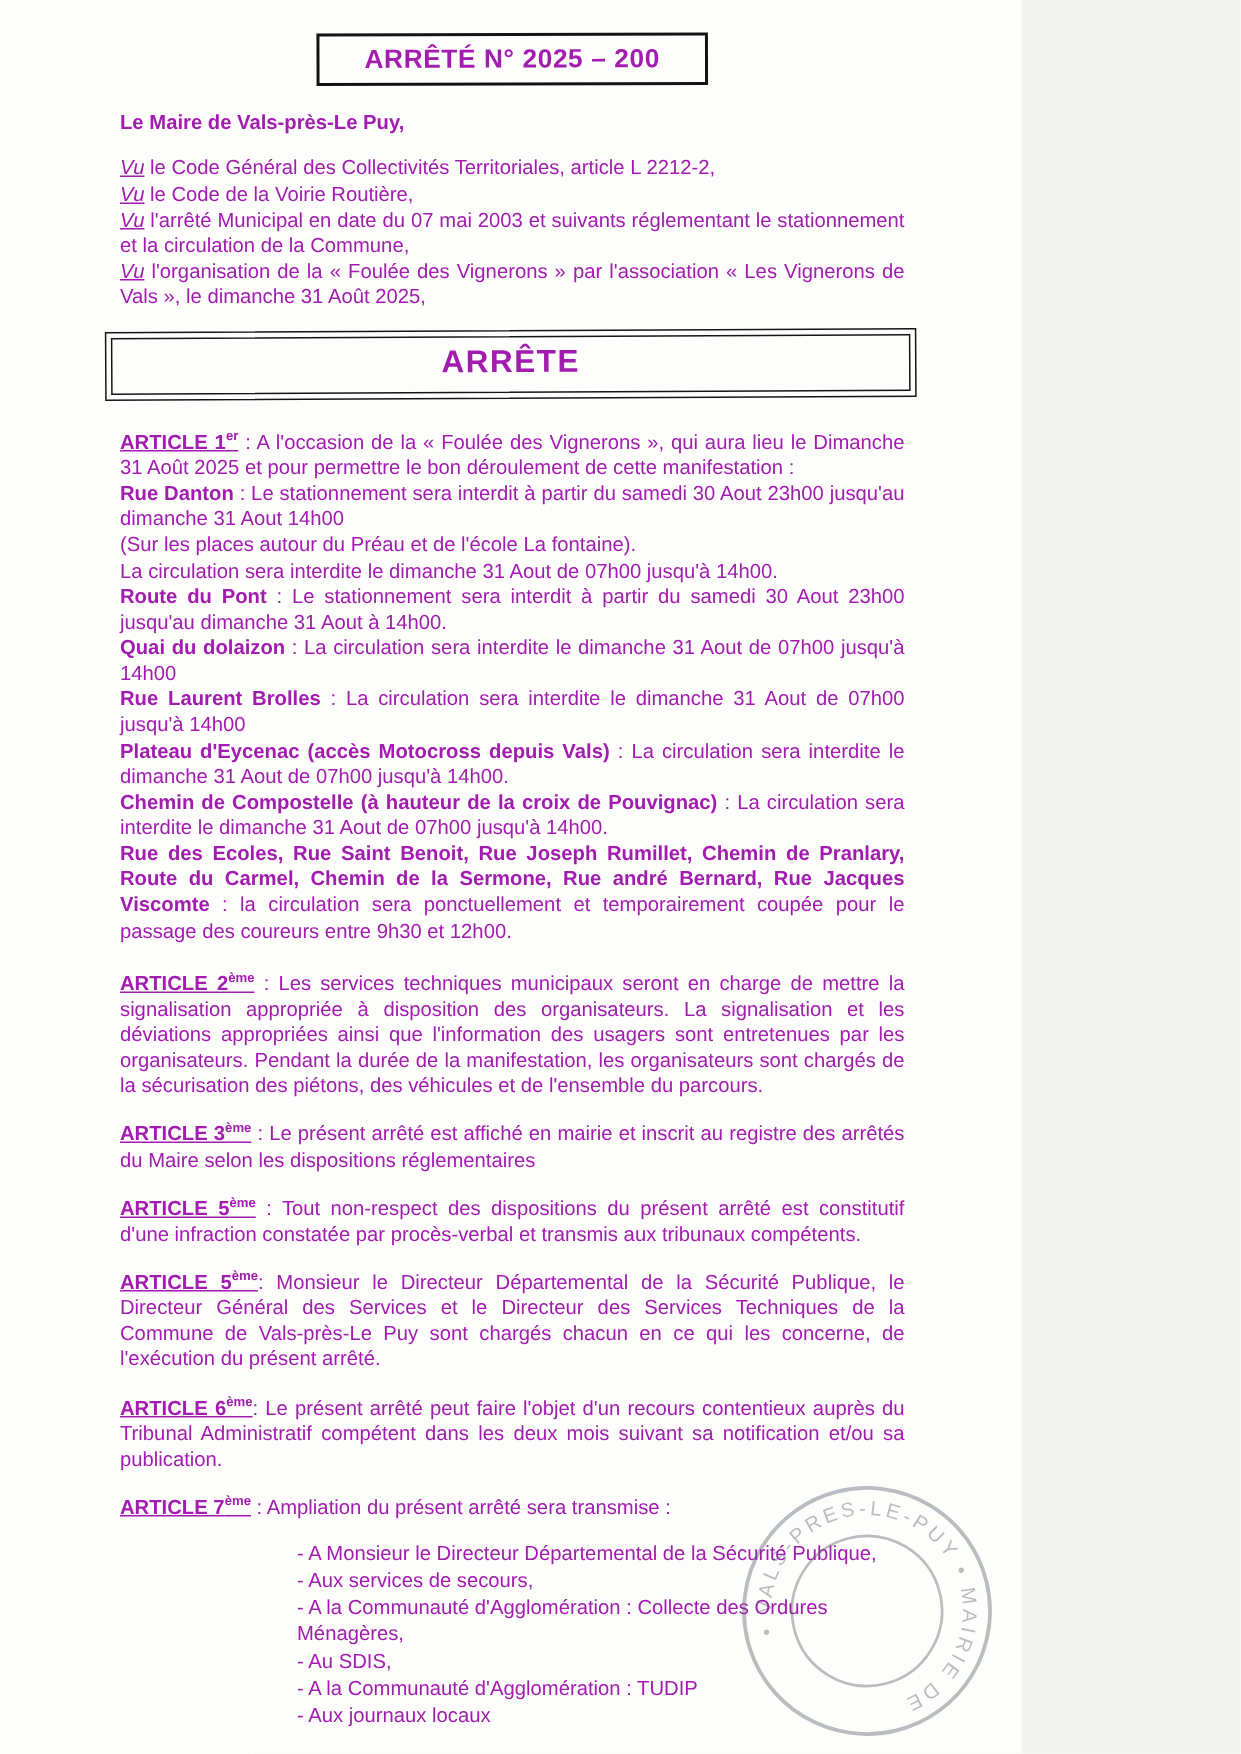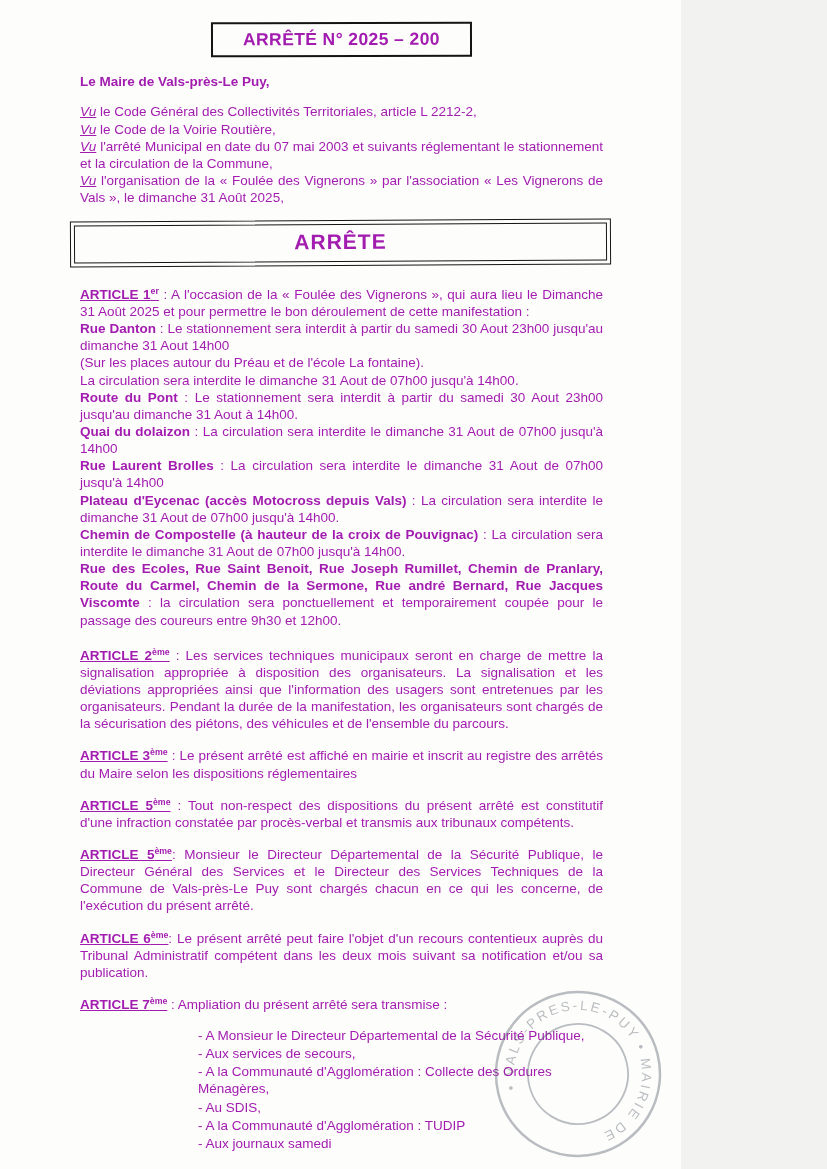--- a/index.html
+++ b/index.html
@@ -129,21 +129,21 @@
   <p class="para"><span class="art-head"><span>ARTICLE 6</span><sup>ème</sup></span><span>: Le présent arrêté peut faire l'objet d'un recours contentieux auprès du Tribunal Administratif compétent dans les deux mois suivant sa notification et/ou sa publication.</span></p>
 
   <div>
     <p class="rule"><span class="art-head"><span>ARTICLE 7</span><sup>ème</sup></span><span> : Ampliation du présent arrêté sera transmise :</span></p>
     <ul class="recipients">
       <li>- A Monsieur le Directeur Départemental de la Sécurité Publique,</li>
       <li>- Aux services de secours,</li>
       <li>- A la Communauté d'Agglomération : Collecte des Ordures Ménagères,</li>
       <li>- Au SDIS,</li>
       <li>- A la Communauté d'Agglomération : TUDIP</li>
-      <li>- Aux journaux samedi</li>
+      <li>- Aux journaux locaux</li>
     </ul>
   </div>
 
   <div class="signature">
     <p class="sig-date">A Vals-près-Le Puy, le 20 août 2025</p>
     <p class="sig-role">P/Le Maire,</p>
     <p class="sig-name">Benoit SEMEN - DST</p>
   </div>
 
   <div class="stamp">

